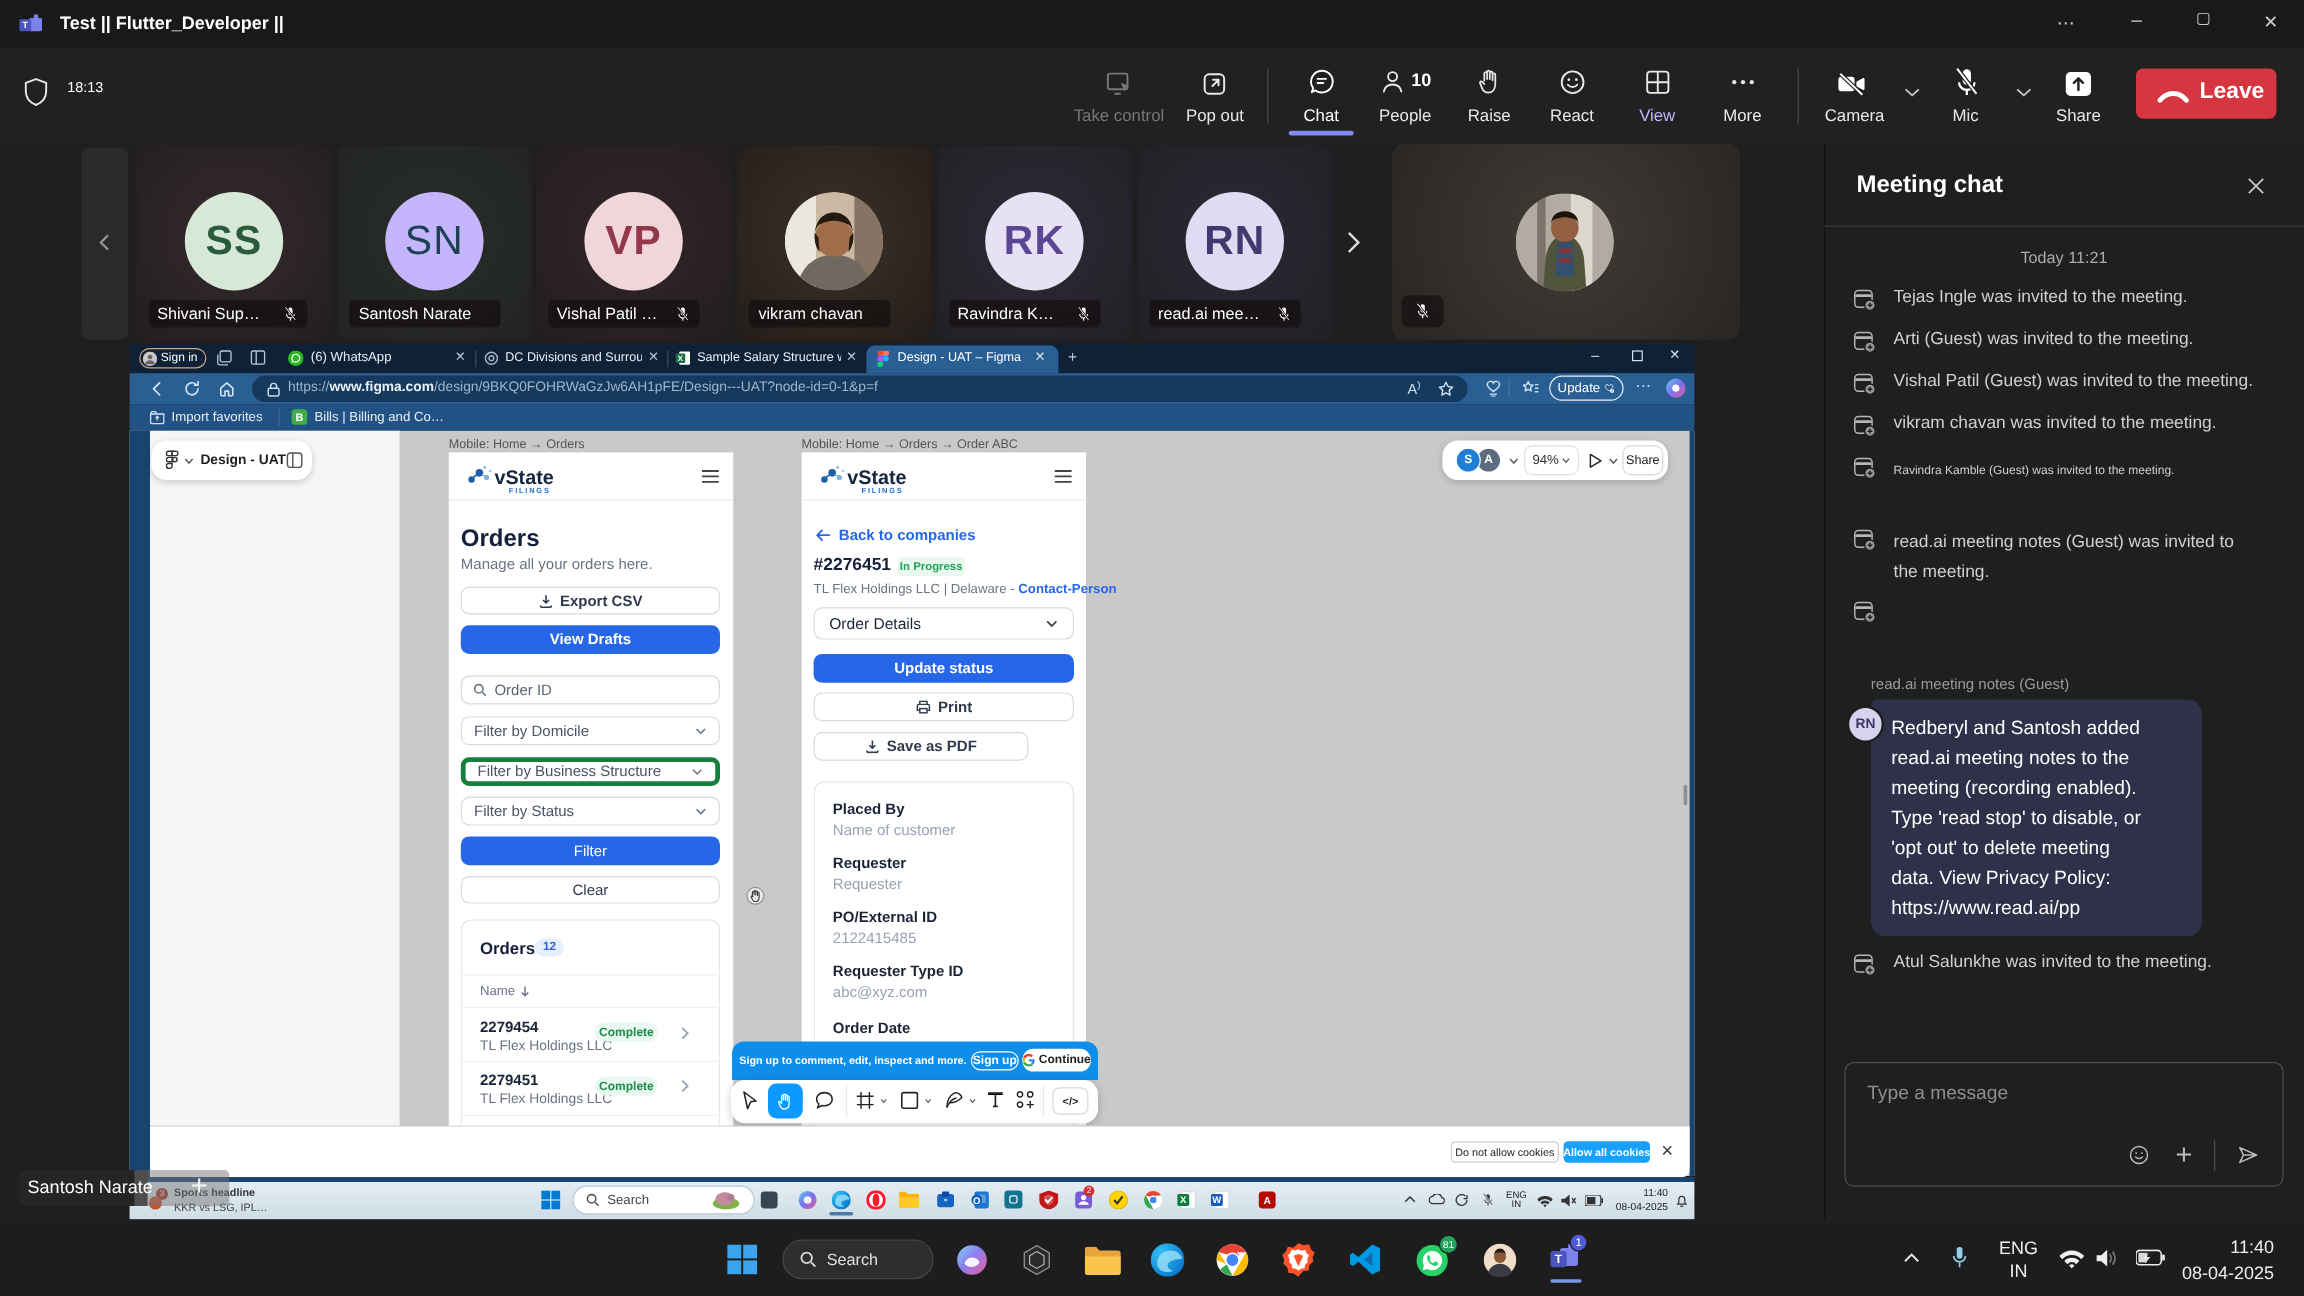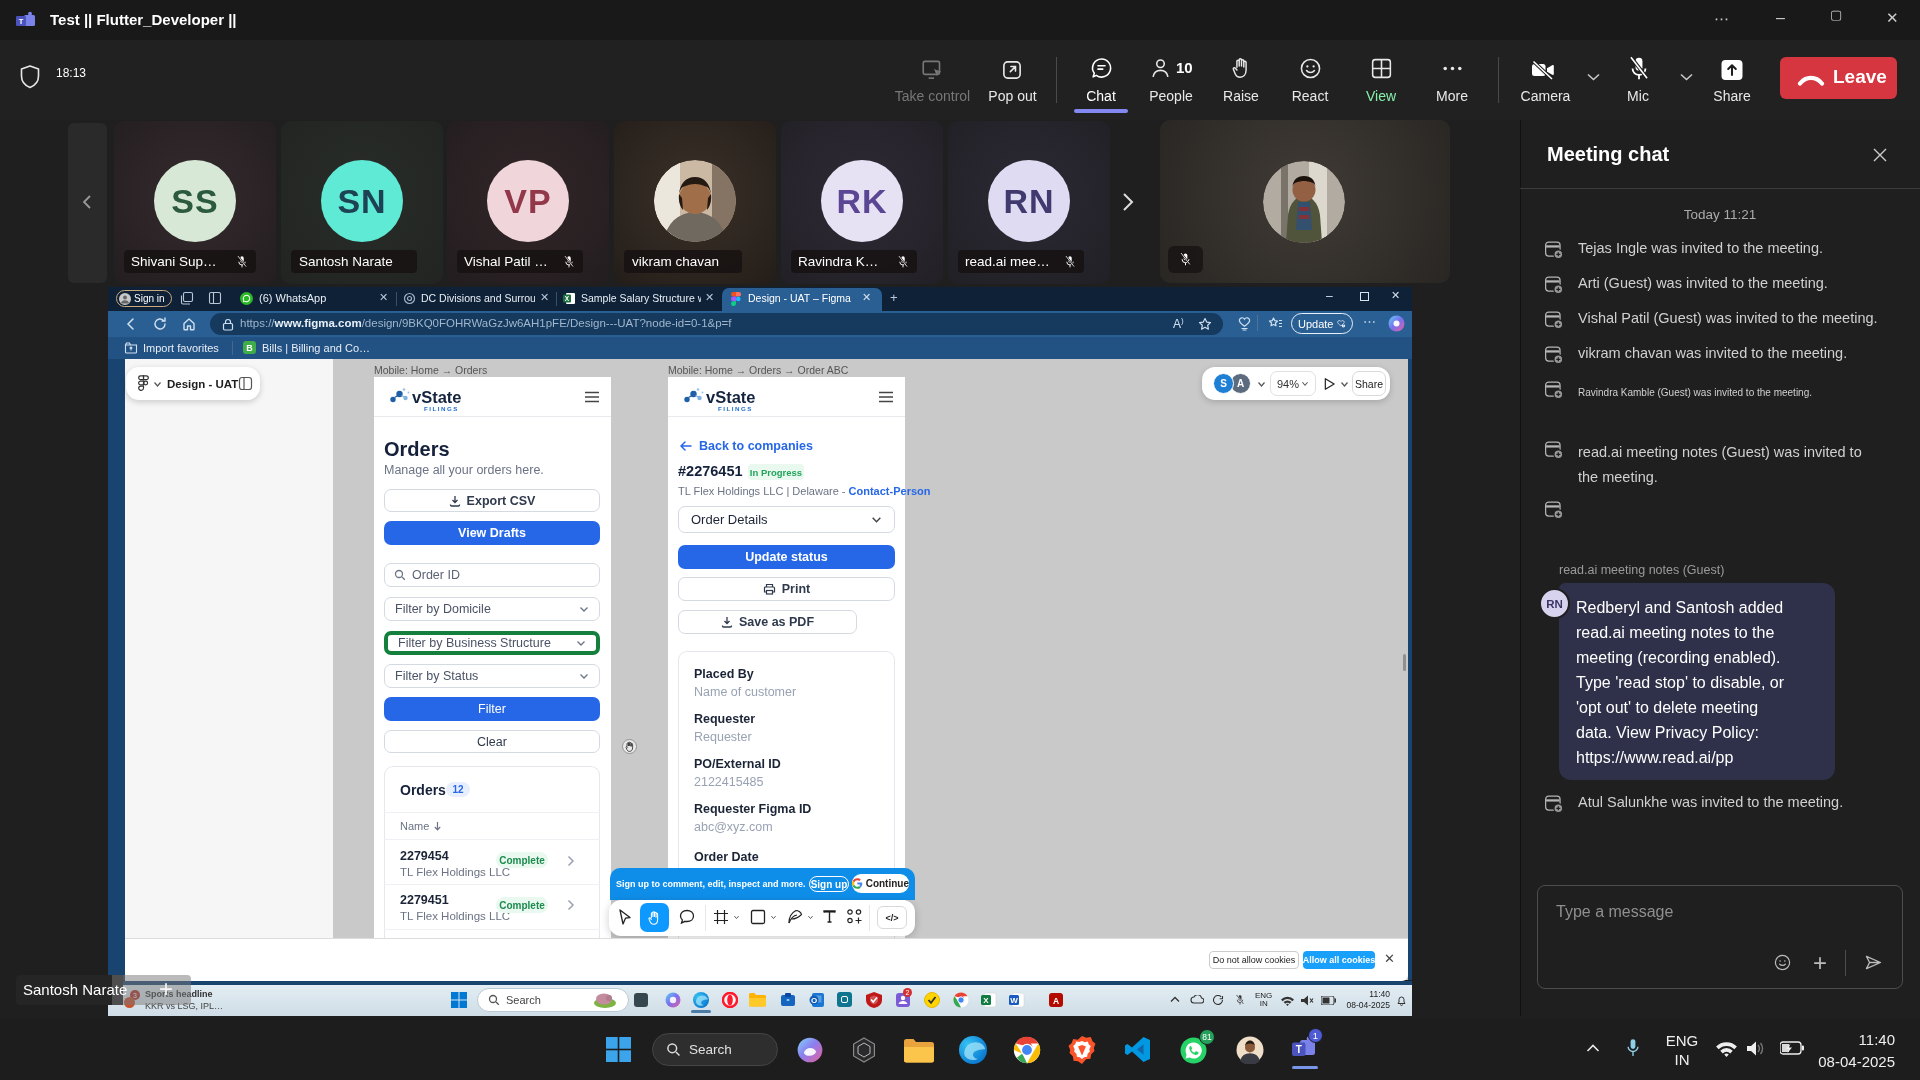--- a/index.html
+++ b/index.html
@@ -68,21 +68,21 @@
 <circle cx="9" cy="10" r="1.1" fill="#e8e8e8" stroke="none"></circle>
 <circle cx="15" cy="10" r="1.1" fill="#e8e8e8" stroke="none"></circle>
 <path d="M8.2 14a4.8 4.8 0 0 0 7.6 0" stroke-linecap="round"></path>
 </svg>
 <div class="a" style="left:1275px;top:88px;width:70px;text-align:center;font-size:14px;color:#e8e8e8">React</div>
 
 <svg class="a" style="left:1369px;top:56px" width="25" height="25" viewBox="0 0 24 24" fill="none" stroke="#e8e8e8" stroke-width="1.5">
 <rect x="3.5" y="3.5" width="17" height="17" rx="2.5"></rect>
 <path d="M12 3.5v17M3.5 12h17"></path>
 </svg>
-<div class="a" style="left:1346px;top:88px;width:70px;text-align:center;font-size:14px;color:#86efac">View</div>
+<div class="a" style="left:1346px;top:88px;width:70px;text-align:center;font-size:14px;color:#c4b5fd">View</div>
 
 <svg class="a" style="left:1440px;top:56px" width="25" height="25" viewBox="0 0 24 24" fill="#e8e8e8">
 <circle cx="5" cy="12" r="1.7"></circle>
       <circle cx="12" cy="12" r="1.7"></circle>
       <circle cx="19" cy="12" r="1.7"></circle>
 </svg>
 <div class="a" style="left:1417px;top:88px;width:70px;text-align:center;font-size:14px;color:#e8e8e8">More</div>
 
 <div class="a" style="left:1498px;top:57px;width:1px;height:46px;background:#4a4a4a"></div>
 
@@ -130,21 +130,21 @@
 <div class="a fc" style="left:154px;top:160px;width:82px;height:82px;border-radius:50%;background:#d7e8d7;font-size:34px;font-weight:bold;color:#2c5a3c;letter-spacing:1px">SS</div>
 <div class="a f" style="left:124px;top:250px;width:132px;height:23px;background:rgba(22,17,17,.82);border-radius:4px;padding:0 7px;color:#fff;font-size:13.5px">Shivani Sup…<svg style="margin-left:auto" width="14" height="14" viewBox="0 0 24 26">
         <rect x="8.8" y="2.5" width="6.4" height="12" rx="3.2" fill="#fff"></rect>
         <path d="M6 12.5a6 6 0 0 0 12 0" fill="none" stroke="#fff" stroke-width="1.7"></path>
         <line x1="12" y1="18.5" x2="12" y2="23" stroke="#fff" stroke-width="1.7"></line>
         <line x1="4.5" y1="2" x2="19.5" y2="21.5" stroke="#16110f" stroke-width="3.4"></line>
         <line x1="4.5" y1="2" x2="19.5" y2="21.5" stroke="#fff" stroke-width="1.5"></line>
       </svg></div>
 
 <div class="a" style="left:281px;top:121px;width:162px;height:163px;border-radius:10px;background:radial-gradient(circle at 50% 45%,#292d29,#212420)"></div>
-<div class="a fc" style="left:321px;top:160px;width:82px;height:82px;border-radius:50%;background:#5eead4;font-size:34px;font-weight:bold;color:#1c4254;letter-spacing:1px">SN</div>
+<div class="a fc" style="left:321px;top:160px;width:82px;height:82px;border-radius:50%;background:#c4b5fd;font-size:34px;font-weight:normal;color:#1c4254;letter-spacing:1px">SN</div>
 <div class="a f" style="left:291px;top:250px;width:126px;height:23px;background:rgba(22,17,17,.82);border-radius:4px;padding:0 8px;color:#fff;font-size:13.5px">Santosh Narate</div>
 
 <div class="a" style="left:447px;top:121px;width:162px;height:163px;border-radius:10px;background:radial-gradient(circle at 50% 45%,#322629,#231d1f)"></div>
 <div class="a fc" style="left:487px;top:160px;width:82px;height:82px;border-radius:50%;background:#f0d6da;font-size:34px;font-weight:bold;color:#93374a;letter-spacing:1px">VP</div>
 <div class="a f" style="left:457px;top:250px;width:126px;height:23px;background:rgba(22,17,17,.82);border-radius:4px;padding:0 7px;color:#fff;font-size:13.5px">Vishal Patil …<svg style="margin-left:auto" width="14" height="14" viewBox="0 0 24 26">
         <rect x="8.8" y="2.5" width="6.4" height="12" rx="3.2" fill="#fff"></rect>
         <path d="M6 12.5a6 6 0 0 0 12 0" fill="none" stroke="#fff" stroke-width="1.7"></path>
         <line x1="12" y1="18.5" x2="12" y2="23" stroke="#fff" stroke-width="1.7"></line>
         <line x1="4.5" y1="2" x2="19.5" y2="21.5" stroke="#16110f" stroke-width="3.4"></line>
         <line x1="4.5" y1="2" x2="19.5" y2="21.5" stroke="#fff" stroke-width="1.5"></line>
@@ -481,21 +481,21 @@
         <path d="M6 1v6M3.5 5L6 7.5 8.5 5M1.5 9.5V10a1 1 0 0 0 1 1h7a1 1 0 0 0 1-1v-.5"></path>
       </svg>Save as PDF</div>
 
 <div class="a" style="left:678px;top:651px;width:217px;height:287px;border:1px solid #e4e7ec;border-radius:9px 9px 0 0;border-bottom:none;background:#fff"></div>
 <div class="a" style="left:694px;top:667px;font-size:12.5px;font-weight:bold;color:#1b2436">Placed By</div>
 <div class="a" style="left:694px;top:685px;font-size:12.5px;color:#98a2b3">Name of customer</div>
 <div class="a" style="left:694px;top:712px;font-size:12.5px;font-weight:bold;color:#1b2436">Requester</div>
 <div class="a" style="left:694px;top:730px;font-size:12.5px;color:#98a2b3">Requester</div>
 <div class="a" style="left:694px;top:757px;font-size:12.5px;font-weight:bold;color:#1b2436">PO/External ID</div>
 <div class="a" style="left:694px;top:775px;font-size:12.5px;color:#98a2b3">2122415485</div>
-<div class="a" style="left:694px;top:802px;font-size:12.5px;font-weight:bold;color:#1b2436">Requester Figma ID</div>
+<div class="a" style="left:694px;top:802px;font-size:12.5px;font-weight:bold;color:#1b2436">Requester Type ID</div>
 <div class="a" style="left:694px;top:820px;font-size:12.5px;color:#98a2b3">abc@xyz.com</div>
 <div class="a" style="left:694px;top:850px;font-size:12.5px;font-weight:bold;color:#1b2436">Order Date</div>
 
 <svg class="a" style="left:621px;top:738px" width="17" height="17" viewBox="0 0 17 17">
       <circle cx="8.5" cy="8.5" r="7" fill="#f0f0f0" opacity=".85" stroke="#888" stroke-width="1"></circle>
       <path d="M6 8.5V5.7a.7.7 0 0 1 1.4 0V8M7.4 8V4.8a.7.7 0 0 1 1.4 0V8M8.8 8V5.2a.7.7 0 0 1 1.4 0V8.3M10.2 8.6V6.2a.7.7 0 0 1 1.4 0v3.6c0 2.2-1.3 3.6-3 3.6-1.5 0-2.3-.8-2.7-1.9l-.9-2.2c-.2-.5.5-1 .9-.6l.9 1" fill="none" stroke="#333" stroke-width=".9"></path>
     </svg>
 
 <div class="a" style="left:610px;top:868px;width:305px;height:32px;background:#0f8ee9;border-radius:10px 10px 0 0"></div>
 <div class="a" style="left:616px;top:879px;font-size:9px;font-weight:bold;color:#fff;white-space:nowrap">Sign up to comment, edit, inspect and more.</div>

